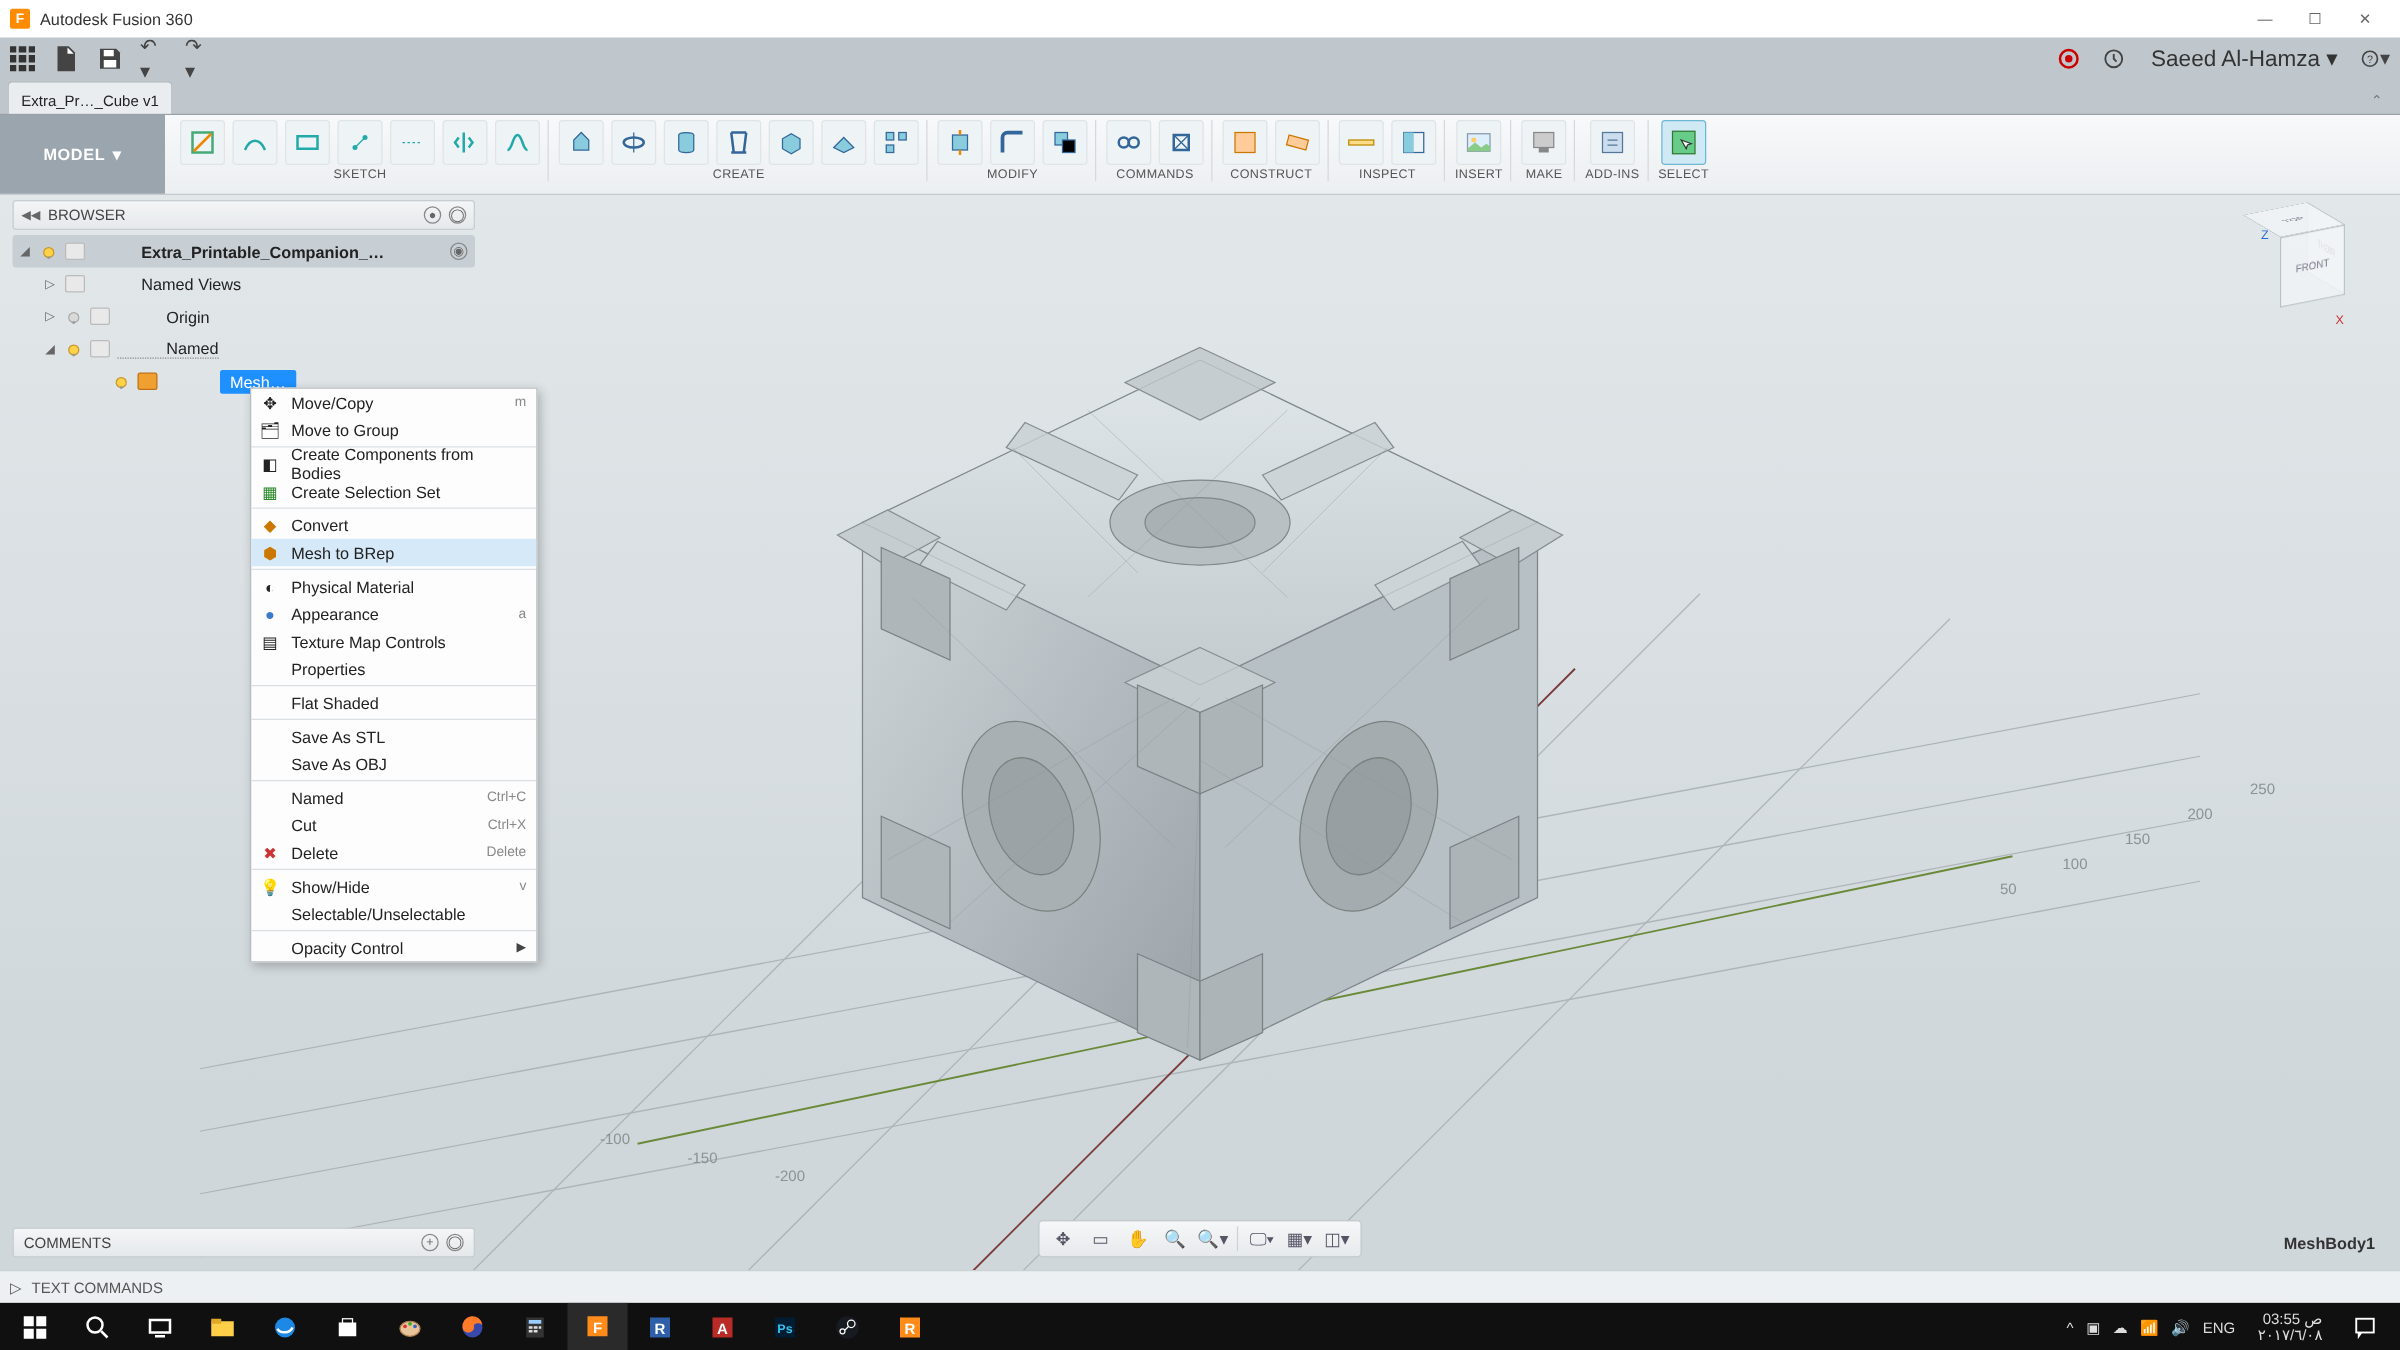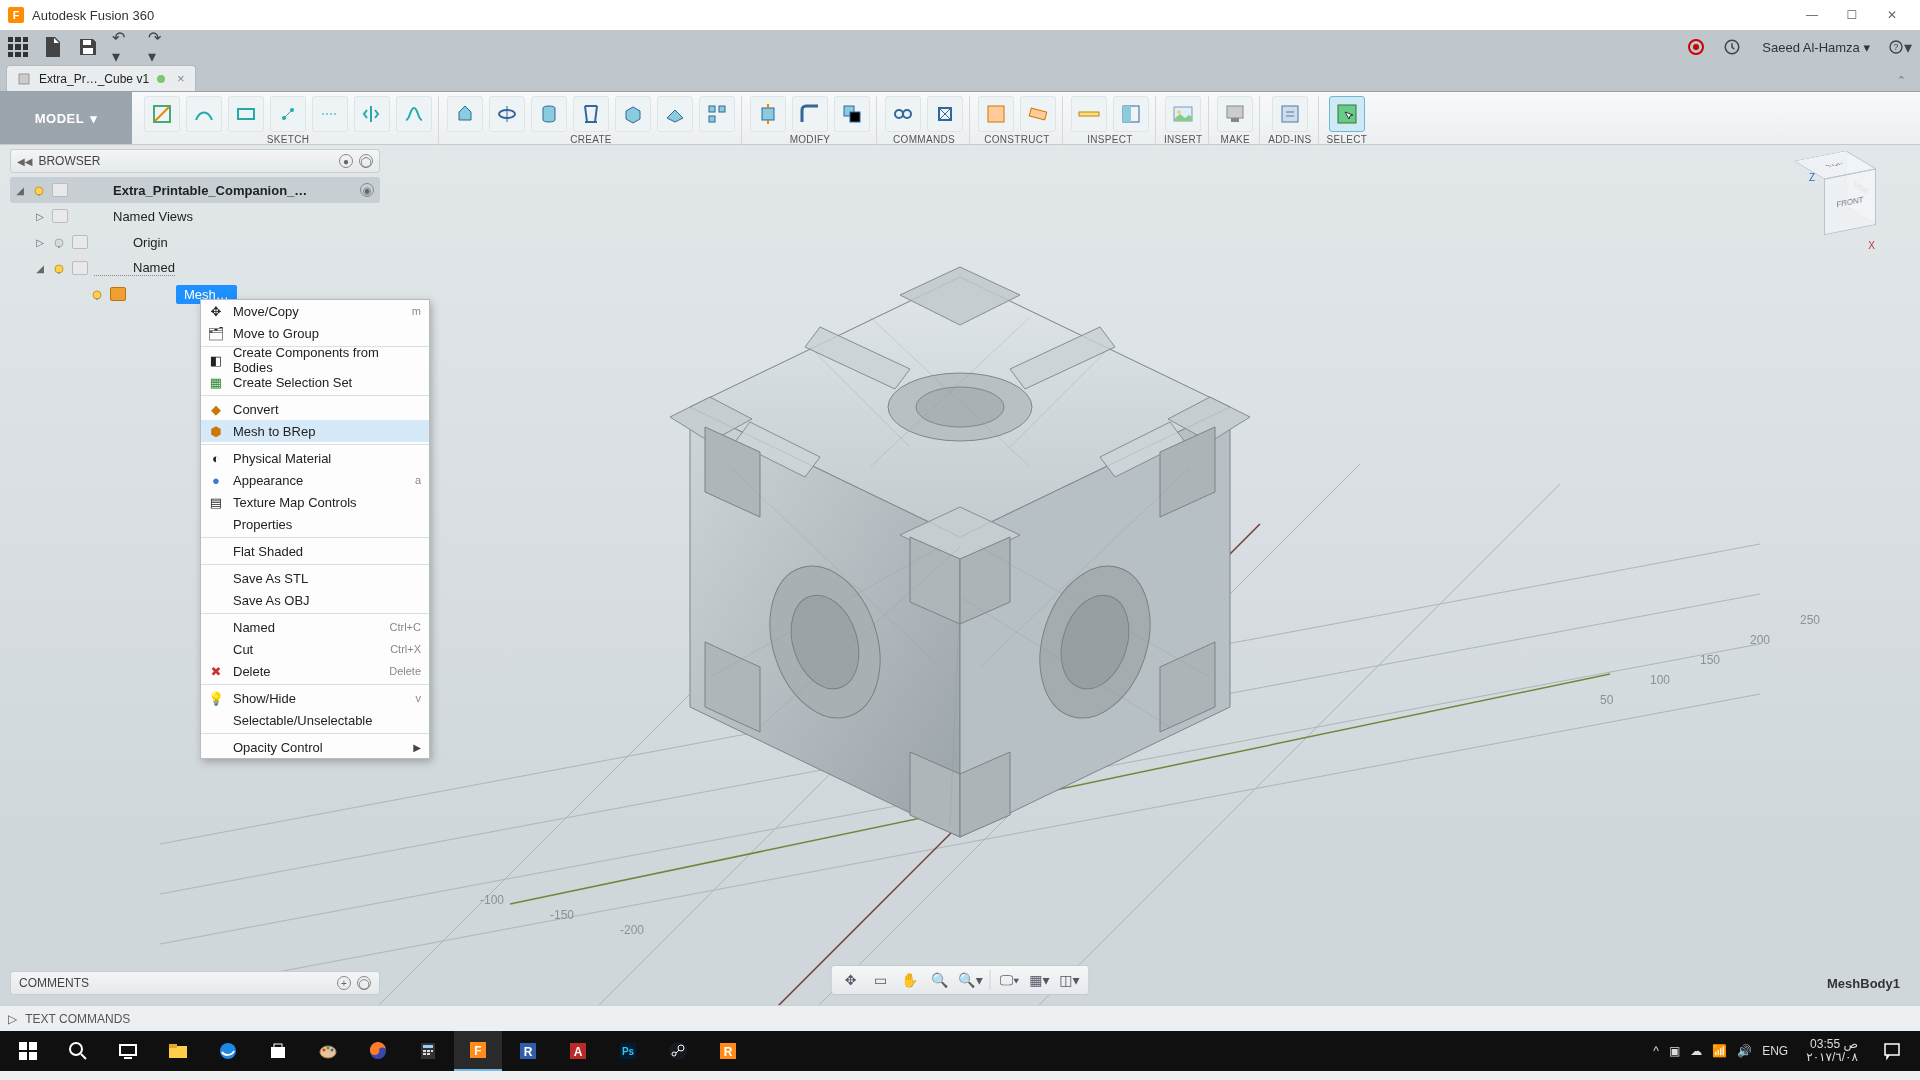--- a/index.html
+++ b/index.html
@@ -6,29 +6,29 @@
 html, body { width: 1920px; height: 1080px; overflow: hidden; background: #f0f0f0; }
 .titlebar { height: 30px; background: #ffffff; display: flex; align-items: center; padding: 0 8px; font-size: 13px; color: #333; }
 .titlebar .f-icon { width: 16px; height: 16px; background: #ff8c00; margin-right: 8px; display: inline-flex; align-items: center; justify-content: center; color: white; font-weight: bold; font-size: 11px; border-radius: 2px;}
 .titlebar .spacer { flex: 1; }
 .titlebar .win-btn { width: 40px; height: 28px; display: flex; align-items: center; justify-content: center; color: #666; font-size: 12px; }
 .qat { height: 34px; background: #bfc7cc; display: flex; align-items: center; padding: 0 8px; gap: 12px; }
 .qat .grid-icon { width: 20px; height: 20px; display: grid; grid-template-columns: repeat(3,1fr); grid-template-rows: repeat(3,1fr); gap: 2px; }
 .qat .grid-icon div { background: #333; }
 .qat .qat-btn { width: 24px; height: 24px; display: flex; align-items: center; justify-content: center; color: #444; font-size: 16px; }
 .qat .spacer { flex: 1; }
-.qat .user { font-size: 13px; color: #333; padding: 0 6px; }
+.qat .user { font-size: 18px; color: #333; padding: 0 6px; }
 .qat .rec { width: 16px; height: 16px; border: 2px solid #c00; border-radius: 50%; }
 .qat .rec::after { content:''; display:block; width:6px; height:6px; background:#c00; border-radius:50%; margin:3px auto 0;}
 .qat .clock-icon svg { width:18px; height:18px; }
 .tabstrip { height: 28px; background: #bfc7cc; display: flex; align-items: flex-end; padding: 0 6px; border-bottom: 1px solid #9aa1a6; }
-.tab { background: #e9edef; border: 1px solid #b3b9bd; border-bottom: none; border-radius: 4px 4px 0 0; height: 26px; display: flex; align-items: center; padding: 0 10px; font-size: 12px; color: #222; gap: 8px; }
+.tab { background: #e9edef; border: 1px solid #b3b9bd; border-bottom: none; border-radius: 4px 4px 0 0; height: 26px; display: flex; align-items: center; padding: 0 10px; font-size: 12px; color: #222; gap: 8px; flex-direction: column; }
 .tab .dot { width: 8px; height: 8px; background: #7bc96f; border-radius: 50%; }
 .tab .x { color: #888; font-size: 13px; padding-left: 4px; }
-.ribbon { height: 53px; background: linear-gradient(#f7f9fa,#eceff1); border-bottom: 1px solid #c5cace; display: flex; align-items: stretch; position: relative; }
+.ribbon { height: 64px; background: linear-gradient(#f7f9fa,#eceff1); border-bottom: 1px solid #c5cace; display: flex; align-items: stretch; position: relative; }
 .mode-btn { width: 132px; background: #9aa5ad; color: #fff; display: flex; align-items: center; justify-content: center; font-size: 13px; font-weight: 600; letter-spacing: .5px; gap: 6px; }
 .ribbon-groups { flex: 1; display: flex; align-items: flex-start; padding: 4px 6px 0 6px; gap: 2px; }
 .rgrp { display: flex; flex-direction: column; align-items: center; padding: 0 6px; }
 .rgrp.sep { border-right: 1px solid #d5d9dc; }
 .rgrp .icons { display: flex; gap: 6px; }
 .tool-ic { width: 36px; height: 36px; background: #eef3f6; border: 1px solid #dfe4e7; border-radius: 3px; display: flex; align-items: center; justify-content: center; }
 .tool-ic svg { width: 24px; height: 24px; }
 .tool-ic.sel { background: #cfe9f5; border-color: #6eb8d6; }
 .rgrp .lbl { font-size: 10px; color: #555; margin-top: 2px; letter-spacing: .3px; }
 .content { position: relative; height: calc(1080px - 30px - 34px - 28px - 62px - 40px); background: linear-gradient(#e2e7ea 0%, #d0d7da 80%); }

